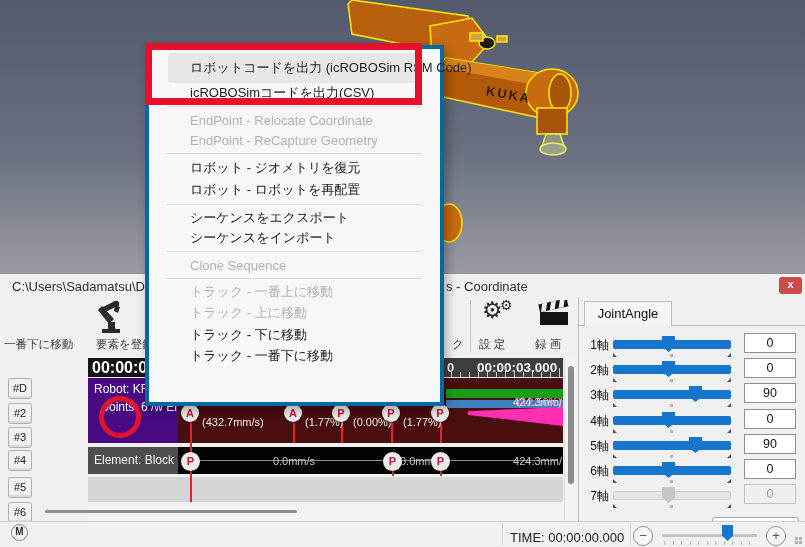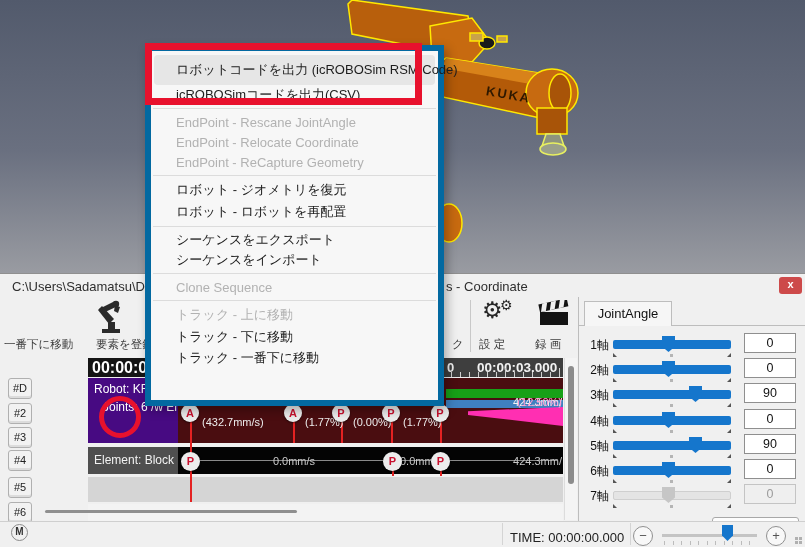--- a/index.html
+++ b/index.html
@@ -111,22 +111,22 @@
     background:#f8f8f8;color:#555;font-size:13px;text-align:center;line-height:17px;z-index:4;cursor:pointer;}
   #sb-minus{left:633px;} #sb-plus{left:766px;}
   #sb-ztrack{left:662px;top:534px;width:95px;height:3px;background:#c4c4c4;z-index:4;}
   .ztick{position:absolute;width:1px;height:4px;top:541px;background:#bcbcbc;z-index:4;}
   #sb-zthumb{left:722px;top:525px;width:11px;height:16px;background:#1576cc;
     clip-path:polygon(0 0,100% 0,100% 65%,50% 100%,0 65%);z-index:5;cursor:pointer;}
   #sb-grip{left:795px;top:537px;width:3px;height:3px;background:#b0b0b0;
     box-shadow:4px 4px 0 #b0b0b0,4px 0 0 #b0b0b0,0 4px 0 #b0b0b0;z-index:4;}
 
   
-  #ctx-menu{left:145px;top:45px;width:299px;height:361px;background:#f7f7f7;border:6px solid #0369a1;
-    box-shadow:3px 4px 10px rgba(0,0,0,.3);z-index:5;padding:4px 0;}
+  #ctx-menu{left:145px;top:45px;width:299px;height:361px;background:#f7f7f7;border:4px solid #0369a1;
+    box-shadow:3px 4px 10px rgba(0,0,0,.3);z-index:5;padding:4px 16px;}
   .menu-item{display:flex;align-items:center;padding-left:25px;font-size:13px;color:#1d1d1d;
     white-space:nowrap;cursor:pointer;}
   .menu-item.sm{height:20px;}.menu-item.md{height:22px;}.menu-item.lg{height:20px;}.menu-item.xl{height:30px;}
   .menu-item.disabled{color:#b2b2b2;cursor:default;}
   .menu-item.hl{background:#e6e6e6;border-radius:4px;margin:0 3px;padding-left:22px;}
   .menu-sep{height:7px;position:relative;}
   .menu-sep::after{content:'';position:absolute;left:2px;right:2px;top:3px;border-top:1px solid #dcdcdc;}
 
   
   #anno-rect{left:145px;top:43px;width:277px;height:62px;border:7px solid #e8112d;z-index:9;}
@@ -242,32 +242,32 @@
   <div class="abs sb-round" id="sb-minus">−</div>
   <div class="abs" id="sb-ztrack"></div>
   <div class="abs" id="sb-zthumb"></div>
   <div class="abs sb-round" id="sb-plus">+</div>
   <div class="abs" id="sb-grip"></div>
 
   <div class="abs" id="ctx-menu">
       <div class="menu-item xl hl">ロボットコードを出力 (icROBOSim RSM Code)</div>
       <div class="menu-item lg">icROBOSimコードを出力(CSV)</div>
       <div class="menu-sep"></div>
-      <div class="menu-item sm disabled">EndPoint - Rescane JointAngle</div>
       <div class="menu-item sm disabled">EndPoint - Relocate Coordinate</div>
       <div class="menu-item sm disabled">EndPoint - ReCapture Geometry</div>
       <div class="menu-sep"></div>
       <div class="menu-item md">ロボット - ジオメトリを復元</div>
       <div class="menu-item md">ロボット - ロボットを再配置</div>
       <div class="menu-sep"></div>
       <div class="menu-item lg">シーケンスをエクスポート</div>
       <div class="menu-item lg">シーケンスをインポート</div>
       <div class="menu-sep"></div>
       <div class="menu-item lg disabled">Clone Sequence</div>
       <div class="menu-sep"></div>
+      <div class="menu-item sm disabled">トラック - 一番上に移動</div>
       <div class="menu-item md disabled">トラック - 上に移動</div>
       <div class="menu-item md">トラック - 下に移動</div>
       <div class="menu-item lg">トラック - 一番下に移動</div>
     </div>
 
   <div class="abs" id="anno-rect"></div>
   <div class="abs" id="anno-circle"></div>
 
 <div class="ttab" style="left: 8px; top: 378px;">#D</div>
     <div class="ttab" style="left: 8px; top: 403px;">#2</div>

